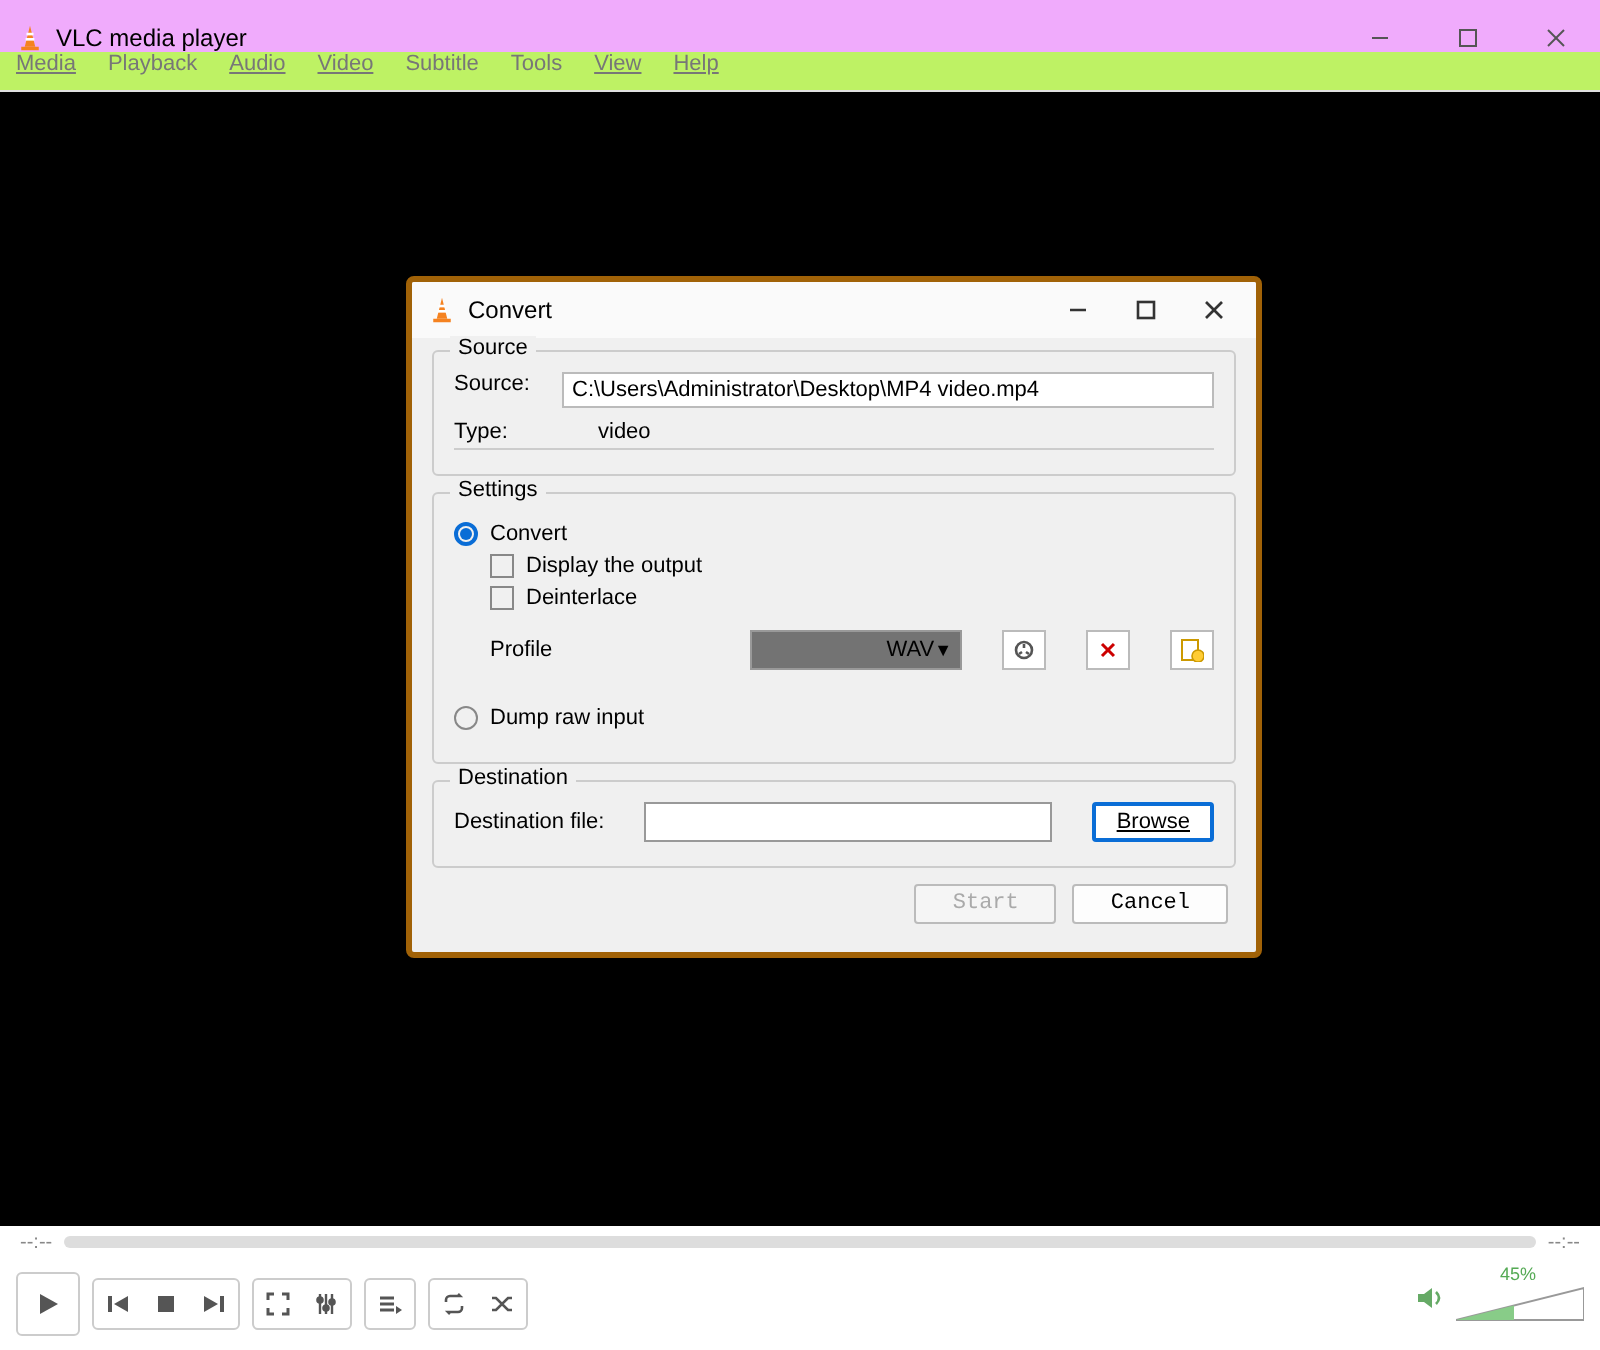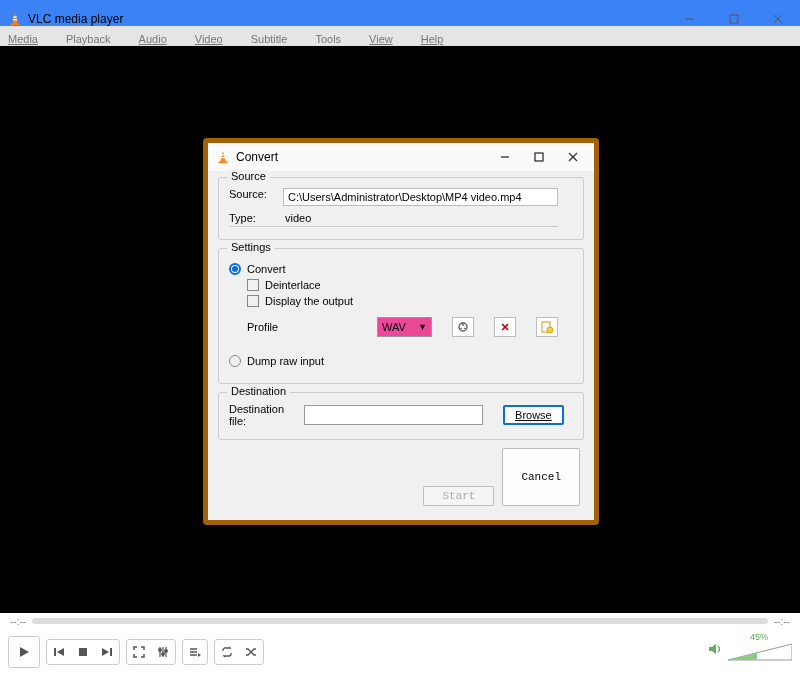--- a/index.html
+++ b/index.html
@@ -1,84 +1,84 @@
 <!DOCTYPE html>
 <html><head>
 <meta charset="utf-8">
 <style>
 * { box-sizing: border-box; margin: 0; padding: 0; font-family: "Segoe UI", Tahoma, sans-serif; }
 body { width: 800px; height: 675px; background: #fff; overflow: hidden; position: relative; }
 
 
-.titlebar { height: 26px; display: flex; align-items: center; padding: 12px 0 0 8px; background: #3b82f6; }
+.titlebar { height: 26px; display: flex; align-items: center; padding: 12px 0 0 8px; background: #f0abfc; }
 .titlebar .vlc-cone { width: 14px; height: 14px; margin-right: 6px; }
 .titlebar .title { font-size: 12px; color: #000; flex: 1; }
 .win-btns { display: flex; }
 .win-btn { width: 44px; height: 26px; display: flex; align-items: center; justify-content: center; color: #555; font-size: 10px; }
 .win-btn svg { width: 10px; height: 10px; }
 
-.menubar { height: 20px; display: flex; align-items: flex-end; padding: 0 8px; gap: 28px; background: #e5e5e5; border-bottom: 1px solid #e0e0e0; }
+.menubar { height: 20px; display: flex; align-items: flex-start; padding: 0 8px; gap: 16px; background: #bef264; border-bottom: 1px solid #e0e0e0; }
 .menu-item { font-size: 11px; color: #777; }
 .menu-item .underline { text-decoration: underline; }
 
 .video-area { background: #000; width: 100%; height: 567px; position: relative; }
 
 .seekbar-row { height: 16px; display: flex; align-items: center; padding: 0 10px; gap: 6px; }
 .time { font-size: 10px; color: #888; }
 .seek-track { flex: 1; height: 6px; background: #ddd; border-radius: 3px; }
 
 .controls { height: 46px; display: flex; align-items: center; padding: 0 8px; gap: 6px; }
 .ctrl-btn { width: 26px; height: 26px; border: 1px solid #ccc; border-radius: 3px; display: flex; align-items: center; justify-content: center; background: #fff; }
 .play-btn { width: 32px; height: 32px; }
 .ctrl-spacer { flex: 1; }
 .ctrl-group { display: flex; align-items: center; gap: 4px; border: 1px solid #ccc; border-radius:3px; padding:2px; }
 .ctrl-group .ctrl-icon { width:20px; height:20px; display:flex; align-items:center; justify-content:center;}
 .vol-wrap { display: flex; gap: 4px; }
 .vol-pct { font-size: 9px; color: #5a5; }
 .vol-triangle { width: 64px; height: 20px; }
 
 
-.dialog { position: absolute; left: 203px; top: 138px; width: 396px; background: #f0f0f0; border: 5px solid #a16207; box-shadow: 0 4px 18px rgba(0,0,0,.3); border-radius: 4px; overflow: hidden; }
+.dialog { position: absolute; left: 203px; top: 138px; width: 428px; background: #f0f0f0; border: 3px solid #a16207; box-shadow: 0 4px 18px rgba(0,0,0,.3); border-radius: 4px; overflow: hidden; }
 .dlg-titlebar { height: 28px; display: flex; align-items: center; padding: 0 6px 0 8px; background: #fafafa; }
 .dlg-titlebar .vlc-cone { width: 14px; height: 14px; margin-right: 6px; }
 .dlg-title { font-size: 12px; flex: 1; }
 .dlg-win-btns { display: flex; gap: 4px; }
 .dlg-win-btn { width: 30px; height: 22px; display: flex; align-items: center; justify-content: center; }
 
 .dlg-body { padding: 6px 10px 10px 10px; font-family: "Courier New", monospace; font-size: 11px; }
-.group { border: 1px solid #ccc; border-radius: 3px; padding: 10px 25px 12px 10px; margin-bottom: 8px; position: relative; }
+.group { border: 1px solid #ccc; border-radius: 3px; padding: 10px 10px 12px 10px; margin-bottom: 8px; position: relative; }
 .group-title { position: absolute; top: -8px; left: 8px; background: #f0f0f0; padding: 0 4px; font-size: 11px; }
 .src-row { display: flex; margin-bottom: 6px; gap: 6px; }
 .src-label { width: 48px; }
 .src-value { flex: 1; border: 1px solid #bbb; background: #fff; padding: 2px 4px; height: 18px; font-family: inherit; font-size: 11px; }
-.type-row { display: flex; align-items: center; gap: 8px; border-bottom: 1px solid #ccc; padding-bottom: 2px;}
+.type-row { display: flex; align-items: center; gap: 24px; border-bottom: 1px solid #ccc; padding-bottom: 2px;}
 .type-label { width: 48px; }
 
 .radio-row, .chk-row { display: flex; align-items: center; gap: 6px; margin: 4px 0; }
 .chk-box { width:12px; height:12px; border:1px solid #888; display:inline-block; }
 .radio-open { width:12px; height:12px; border:1px solid #888; border-radius:50%; display:inline-block;}
 .radio-sel { width:12px; height:12px; border:2px solid #0a6dd6; border-radius:50%; display:inline-flex; align-items:center; justify-content:center;}
 .radio-sel::after{content:"";width:6px;height:6px;background:#0a6dd6;border-radius:50%;}
 .sub-indent { margin-left: 18px; }
 
 .profile-row { display: flex; align-items: center; gap: 20px; margin-top: 10px; margin-left: 18px;}
 .profile-label { width: 110px; }
-.profile-select { flex: 1; height: 20px; border: 1px solid #999; background: #ec4899; display: flex; align-items: center; padding: 0 4px; justify-content: space-between; min-width:0;}
+.profile-select { flex: 1; height: 20px; border: 1px solid #999; background: #737373; display: flex; align-items: center; padding: 0 4px; justify-content: flex-end; min-width:0;}
 .profile-select .caret { font-size: 9px; }
 .icon-btn { width: 22px; height: 20px; border: 1px solid #bbb; background: #fff; display: flex; align-items: center; justify-content: center; font-size: 11px; }
 .icon-x { color: #c00; font-weight: bold; }
 
 .dest-row { display: flex; align-items: center; gap: 20px; }
 .dest-label { }
 .dest-input { flex: 1; border: 1px solid #999; background: #fff; height: 20px; }
 .browse-btn { border: 2px solid #0a6dd6; background: #fff; padding: 2px 10px; font-family: inherit; font-size: 11px; border-radius:2px;text-decoration:underline;}
 
 .dlg-buttons { display: flex; justify-content: flex-end; gap: 8px; padding: 0 4px 4px 0; }
 .dlg-btn { border: 1px solid #bbb; background: #fdfdfd; padding: 3px 18px; font-family: "Courier New", monospace; font-size: 11px; border-radius:2px;}
-.dlg-btn.disabled { color: #aaa; background:#f5f5f5;margin-top:38px;}
+.dlg-btn.disabled { color: #aaa; background:#f5f5f5;}
 
 svg { display: block; }
 </style>
 </head>
 <body>
 
 <div class="titlebar">
   <svg class="vlc-cone" viewBox="0 0 16 16">
       <polygon points="8,1 11,13 5,13" fill="#f58220"></polygon>
       <rect x="3" y="13" width="10" height="2" fill="#f58220"></rect>
@@ -249,25 +249,25 @@
     </div>
 
     <div class="group">
       <span class="group-title">Settings</span>
       <div class="radio-row convert">
         <span class="radio-sel"></span>
         <span>Convert</span>
       </div>
       <div class="chk-row sub-indent">
         <span class="chk-box"></span>
-        <span>Deinterlace</span>
+        <span>Display the output</span>
       </div>
       <div class="chk-row sub-indent">
         <span class="chk-box"></span>
-        <span>Display the output</span>
+        <span>Deinterlace</span>
       </div>
       <div class="profile-row">
         <span class="profile-label">Profile</span>
         <div class="profile-select">
           <span>WAV</span>
           <span class="caret">▼</span>
         </div>
         <div class="icon-btn">
             <svg width="12" height="12" viewBox="0 0 12 12" fill="none" stroke="#555" stroke-width="1.3">
               <circle cx="6" cy="6" r="4"></circle>

